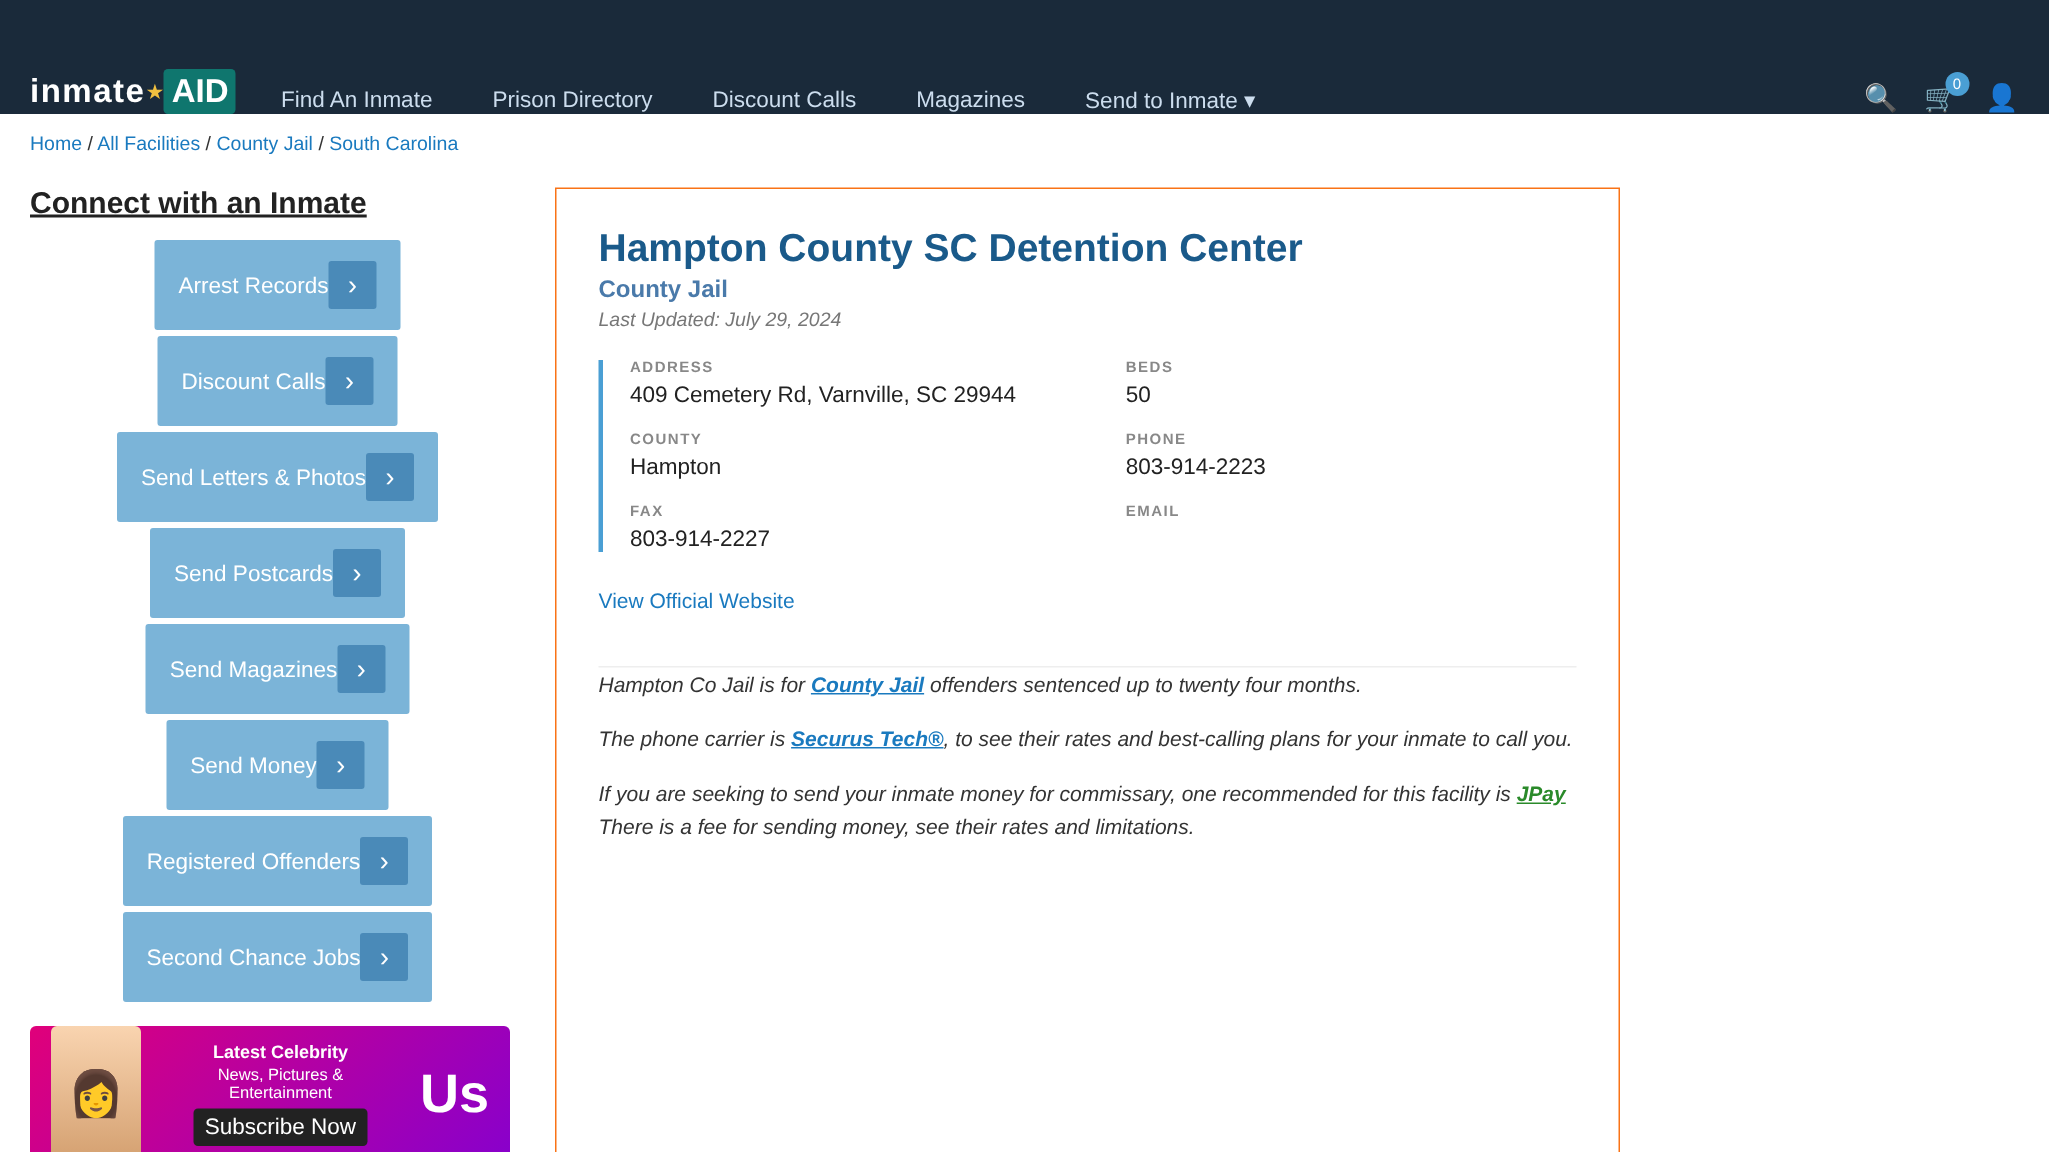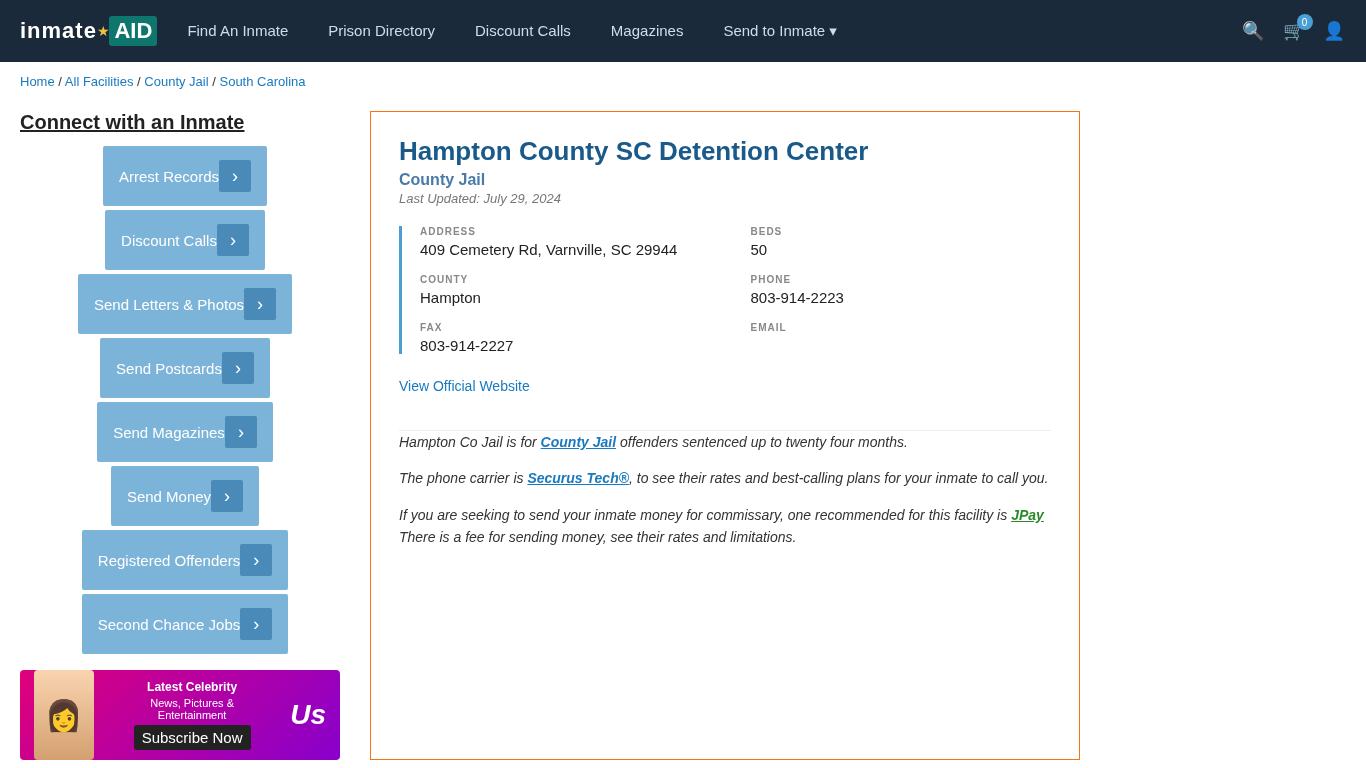--- a/index.html
+++ b/index.html
@@ -2,23 +2,23 @@
 <html><head>
   <meta charset="utf-8">
   <style>
     * { box-sizing: border-box; margin: 0; padding: 0; }
     body { font-family: Arial, sans-serif; font-size: 14px; color: #333; background: #fff; }
 
     
     nav {
       background: #1a2a3a;
       display: flex;
-      align-items: center;
+      align-items: flex-end;
       padding: 0 20px;
-      height: 62px;
+      height: 76px;
     }
     .nav-logo {
       display: flex;
       align-items: center;
       margin-right: 30px;
     }
     .logo-text {
       font-size: 22px;
       font-weight: bold;
       color: #fff;
@@ -133,24 +133,23 @@
       background: linear-gradient(135deg, #e0007a, #8800cc);
       border-radius: 4px;
       display: flex;
       align-items: center;
       justify-content: space-between;
       padding: 10px 14px;
       overflow: hidden;
       position: relative;
     }
     .ad-logo {
-      font-size: 28px;
-      font-weight: bold;
-      color: #fff;
-      font-style: italic;
+      font-size: 36px;
+      font-weight: bold;
+      color: #fff;
     }
     .ad-text {
       font-size: 11px;
       color: #fff;
       text-align: center;
       flex: 1;
       padding: 0 8px;
     }
     .ad-text strong { display: block; font-size: 12px; margin-bottom: 3px; }
     .ad-btn {

